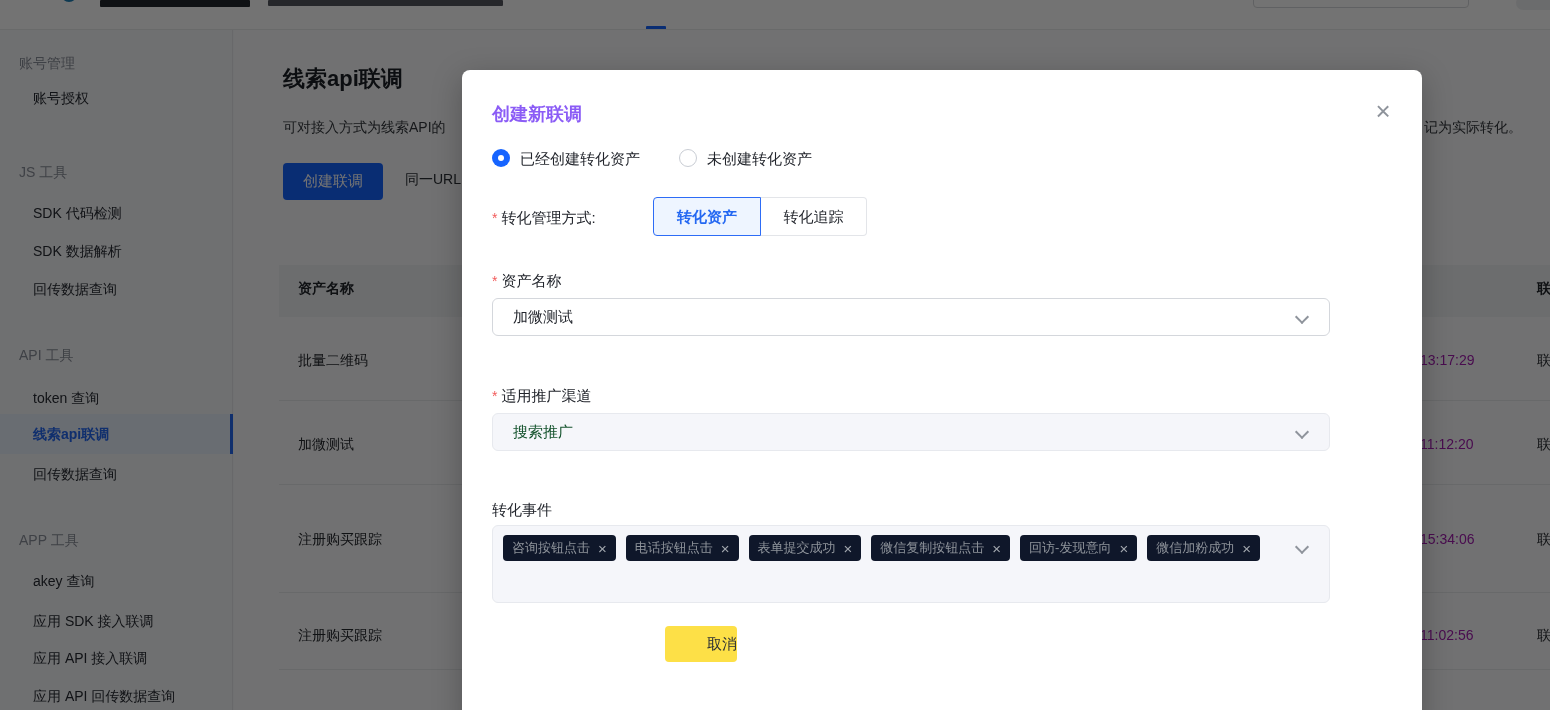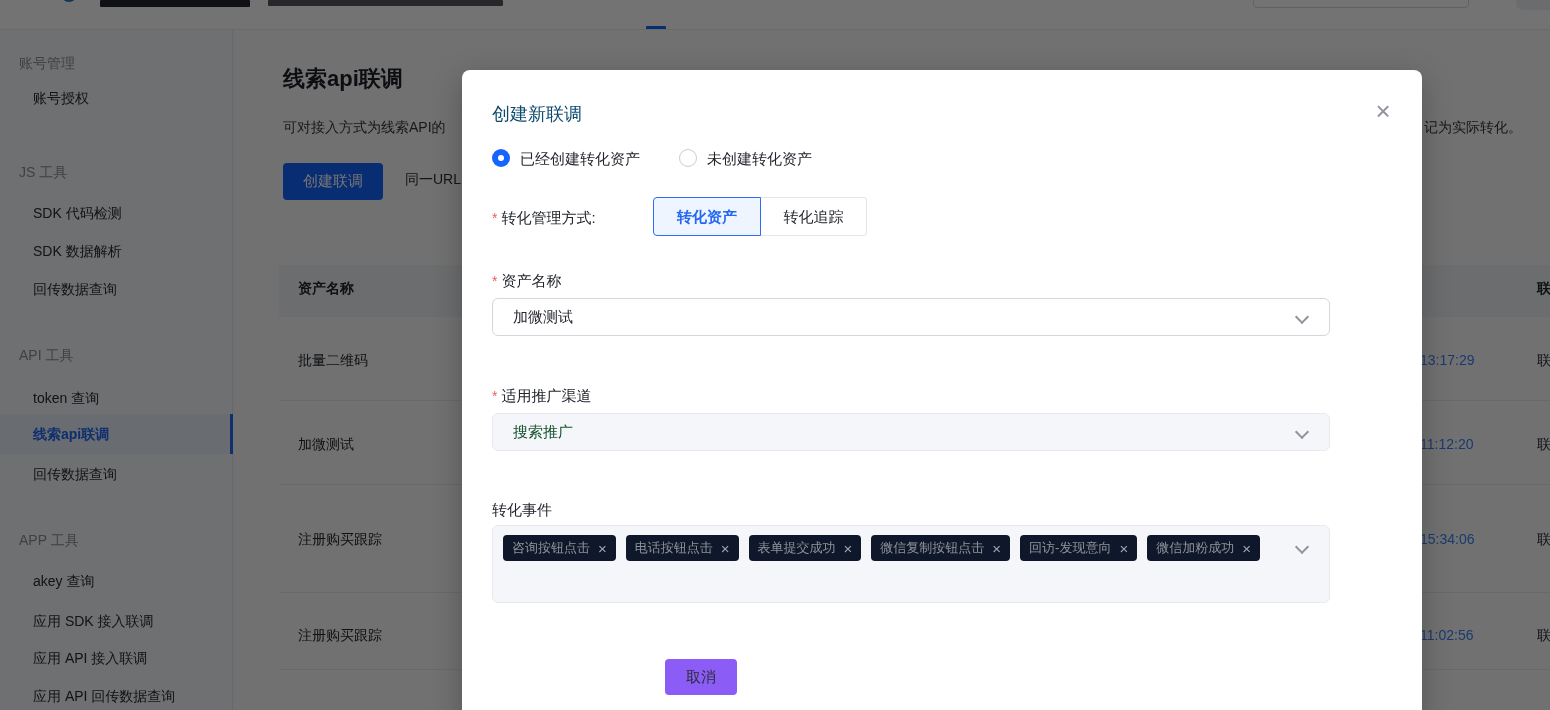--- a/index.html
+++ b/index.html
@@ -31,27 +31,27 @@
   .desc-frag { position:absolute; top:89px; font-size:14px; color:#33373d; white-space:nowrap; }
   .desc-left { left:49px; }
   .desc-right { left:1190px; }
   .btn-create { position:absolute; left:49px; top:133px; width:100px; height:37px; background:#1664ff; color:#fff; font-size:15px; border:none; border-radius:4px; cursor:pointer; }
   .frag-sameurl { position:absolute; left:171px; top:141px; font-size:14px; color:#2b2f36; white-space:nowrap; }
 
   .tbl-header { position:absolute; left:45px; top:235px; width:1271px; height:52px; background:#eff1f3; }
   .th-cell { position:absolute; top:15px; font-size:14px; font-weight:700; color:#22262c; white-space:nowrap; }
   .tbl-row-sep { position:absolute; left:45px; width:1271px; height:1px; background:#e7e8ea; }
   .td-asset { position:absolute; left:64px; font-size:14px; color:#25282e; white-space:nowrap; }
-  .td-time  { position:absolute; left:1186px; font-size:14px; color:#3b82f6; white-space:nowrap; }
+  .td-time  { position:absolute; left:1186px; font-size:14px; color:#a21caf; white-space:nowrap; }
   .td-link  { position:absolute; left:1303px; font-size:14px; color:#22262c; white-space:nowrap; cursor:pointer; }
 
   
   .overlay { position:absolute; left:0; top:0; width:1550px; height:710px; background:rgba(0,0,0,0.55); z-index:10; }
   .modal { position:absolute; left:462px; top:70px; width:960px; height:660px; background:#fff; border-radius:8px; box-shadow:0 8px 30px rgba(0,0,0,.25); z-index:20; }
-  .modal-title { position:absolute; left:30px; top:32px; font-size:18px; font-weight:400; color:#0c4a6e; }
+  .modal-title { position:absolute; left:30px; top:32px; font-size:18px; font-weight:700; color:#8b5cf6; }
   .modal-close { position:absolute; left:906px; top:26px; width:30px; height:30px; font-size:26px; line-height:30px; text-align:center; color:#8e939b; cursor:pointer; font-weight:400; }
 
   .radio-row { position:absolute; left:30px; top:77px; height:24px; }
   .radio { position:absolute; top:2px; width:18px; height:18px; border-radius:50%; }
   .radio.sel { left:0; background:#1664ff; }
   .radio.sel::after { content:""; position:absolute; left:6px; top:6px; width:6px; height:6px; border-radius:50%; background:#fff; }
   .radio.unsel { left:187px; background:#fff; border:1px solid #c9cdd4; }
   .radio-label { position:absolute; top:0; font-size:15px; color:#23262d; line-height:24px; white-space:nowrap; }
   .rl-1 { left:28px; }
   .rl-2 { left:215px; }
@@ -72,21 +72,21 @@
   .chev { position:absolute; right:22px; top:13px; width:10px; height:10px; }
   .chev::before { content:""; position:absolute; left:0; top:0; width:8px; height:8px; border-right:2px solid #8f949c; border-bottom:2px solid #8f949c; transform:rotate(45deg); }
 
   .multiselect { position:absolute; left:30px; top:455px; width:838px; height:78px; background:#f5f6fa; border:1px solid #e7e9ee; border-radius:6px; cursor:pointer; }
   .tagwrap { position:absolute; left:10px; top:9px; width:780px; display:flex; flex-wrap:wrap; gap:9px 10px; }
   .tag { display:inline-flex; align-items:center; gap:8px; height:26px; padding:0 9px; background:#0f172a; border-radius:4px; font-size:13px; color:#8f949b; white-space:nowrap; }
   .tag-x { font-size:15px; color:#a2a7ae; cursor:pointer; line-height:1; }
   .ms-chev { top:16px; }
 
   .btn-confirm { position:absolute; left:30px; top:581px; width:158px; height:36px; background:#1677ff; color:#fff; font-size:15px; font-weight:600; border:none; border-radius:4px; cursor:pointer; }
-  .btn-cancel { position:absolute; left:203px; top:589px; width:72px; height:36px; background:#8b5cf6; color:#2a2e35; font-size:15px; border:none; border-radius:4px; cursor:pointer; }
+  .btn-cancel { position:absolute; left:203px; top:556px; width:72px; height:36px; background:#fde047; color:#2a2e35; font-size:15px; border:none; border-radius:4px; cursor:pointer;text-align:right; }
 </style>
 </head>
 <body>
 
 <div id="app">
 
   <div class="topbar">
     <div class="logo-mark">
       <div class="logo-c2"></div>
     </div>

